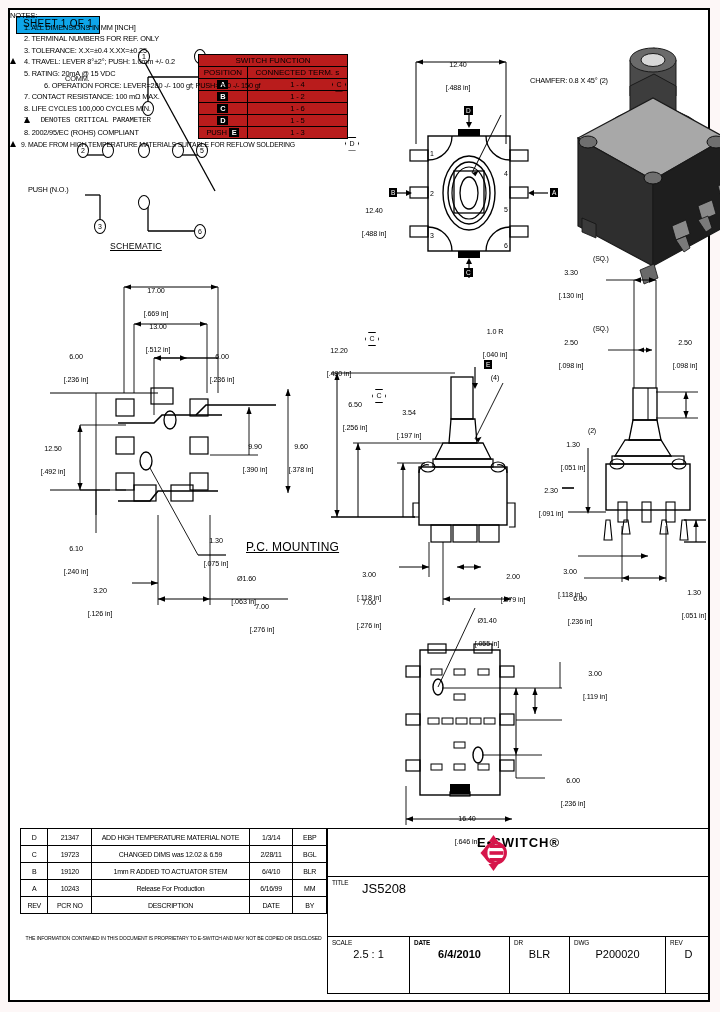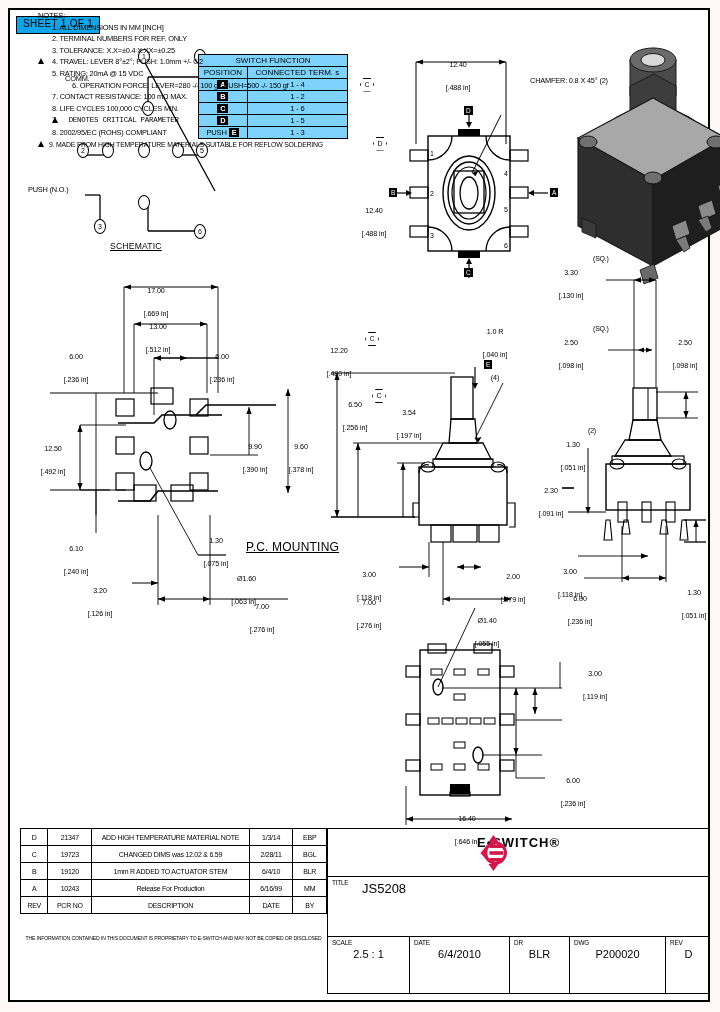--- a/index.html
+++ b/index.html
@@ -13,30 +13,30 @@
   
   .sheetlbl{left:6px;top:6px;border:1.4px solid #000;padding:2px 6px 3px 6px;
             font-size:10px;letter-spacing:.3px;background:#0ea5e9;}
   
   .node{position:absolute;width:12px;height:15px;border:1.4px solid #000;
         border-radius:50%;background:#fff;font-size:7px;text-align:center;
         line-height:14px;box-sizing:border-box;}
   .node.blank{}
   
   .sftable{left:188px;top:44px;width:150px;border-collapse:collapse;
-           position:absolute;background:#7dd3fc;}
+           position:absolute;background:#b91c1c;}
   .sftable td,.sftable th{border:1.1px solid #000;font-size:7.6px;
            text-align:center;padding:1px 2px;font-weight:normal;
            letter-spacing:-.2px;}
   .sftable .hdr{font-size:8px;letter-spacing:0px;}
   .posbox{display:inline-block;background:#000;color:#fff;
           padding:0 3px;font-size:7.4px;font-weight:bold;}
   
   .notes{left:22px;top:601px;width:350px;font-size:7.4px;line-height:11.6px;
-         letter-spacing:-.2px;padding-left:28px;}
+         letter-spacing:-.2px;}
   .notes .nt{position:relative;padding-left:14px;white-space:nowrap;}
   .notes .nthdr{padding-left:0;font-size:7.6px;}
   .tri{display:inline-block;width:0;height:0;border-left:3.4px solid transparent;
        border-right:3.4px solid transparent;border-bottom:6px solid #000;
        position:absolute;left:0px;top:2px;}
   .hexo{position:absolute;width:14px;height:14px;font-size:7px;
         text-align:center;line-height:14px;}
   .hexo:before{content:"";position:absolute;left:0;top:0;width:14px;height:14px;
         border:1.2px solid #000;box-sizing:border-box;
         clip-path:polygon(25% 0,75% 0,100% 50%,75% 100%,25% 100%,0 50%);}
@@ -752,21 +752,21 @@
     <div class="row" style="top:48px;height:60px;">
       <span class="tbkey">TITLE</span>
       <span style="position:absolute;left:34px;top:4px;font-size:13px;">JS5208</span>
     </div>
 
     <div style="position:absolute;top:108px;left:0;height:56px;width:100%;">
       <div class="tbcell" style="left:0;top:0;width:82px;height:100%;border-right:1.4px solid #000;">
         <span class="tbkey">SCALE</span>
         <span class="tbval">2.5 : 1</span>
       </div>
-      <div class="tbcell" style="left:82px;top:0;width:100px;height:100%;border-right:1.4px solid #000;">
+      <div class="tbcell" style="left:82px;top:0;width:100px;height:100%;border-right:1.4px solid #000;font-weight:bold;">
         <span class="tbkey">DATE</span>
         <span class="tbval">6/4/2010</span>
       </div>
       <div class="tbcell" style="left:182px;top:0;width:60px;height:100%;border-right:1.4px solid #000;">
         <span class="tbkey">DR</span>
         <span class="tbval">BLR</span>
       </div>
       <div class="tbcell" style="left:242px;top:0;width:96px;height:100%;border-right:1.4px solid #000;">
         <span class="tbkey">DWG</span>
         <span class="tbval">P200020</span>

